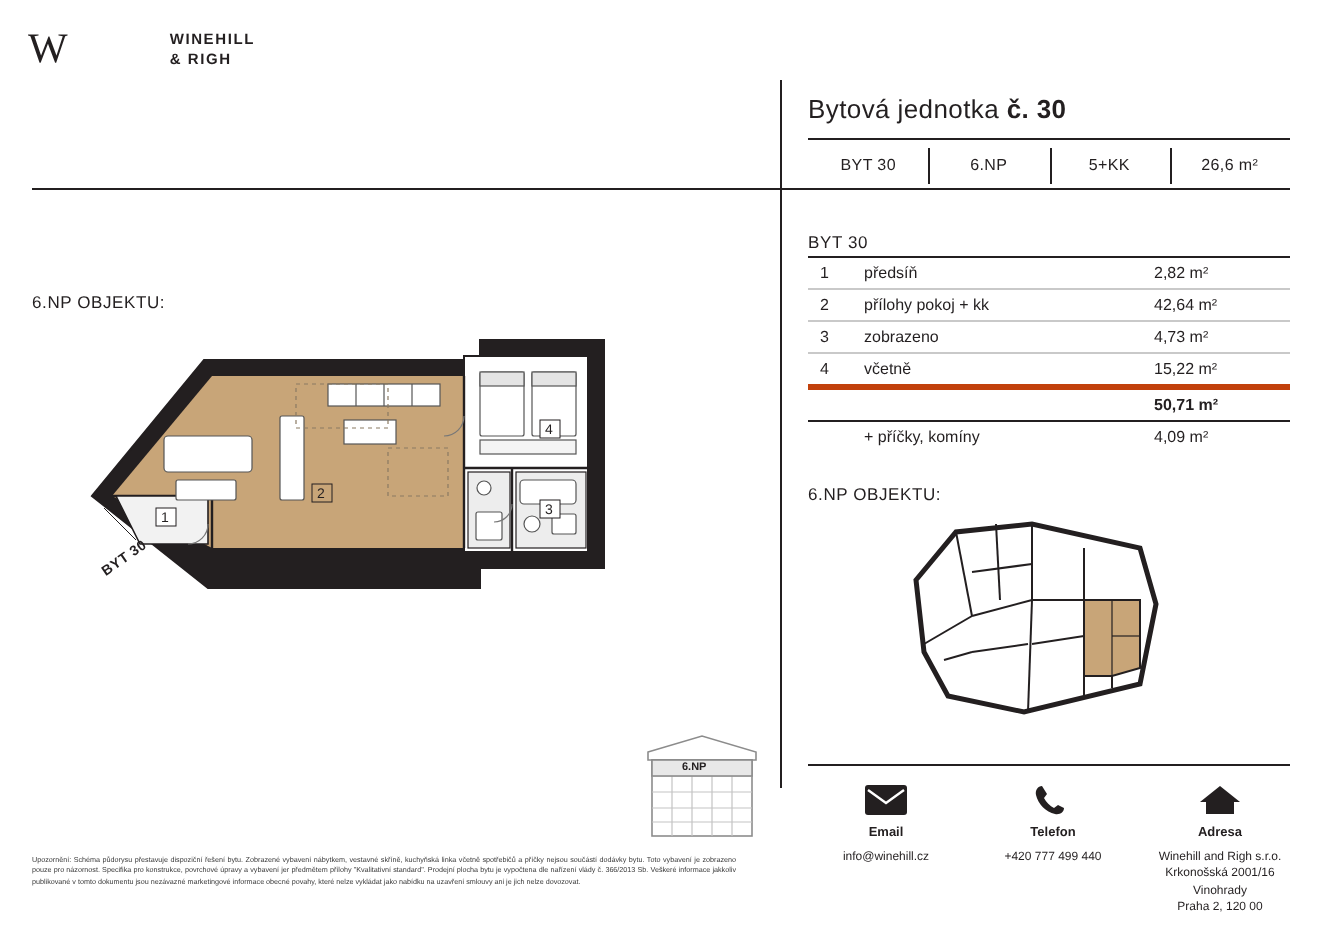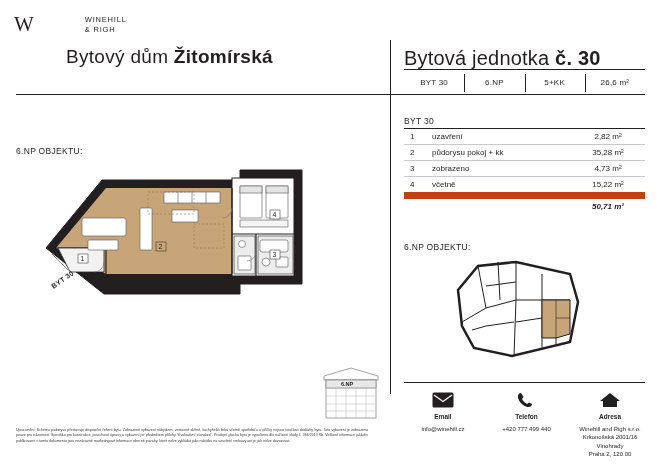--- a/index.html
+++ b/index.html
@@ -36,21 +36,21 @@
     font-size: 21px;
     line-height: 21px;
     font-family: "Liberation Serif", serif;
     letter-spacing: 0px;
     color: #231f20;
   }
   .logo-text {
     font-size: 7.5px;
     line-height: 9.5px;
     letter-spacing: 0.8px;
-    font-weight: normal;
+    font-weight: bold;
     color: #231f20;
     padding-left: 44px;
   }
 
   .title-row {
     position: absolute;
     left: 0;
     top: 40px;
     width: 661px;
     height: 50px;
@@ -62,21 +62,21 @@
     font-size: 19px;
     letter-spacing: 0.3px;
     font-weight: normal;
   }
   .doc-title b { font-weight: bold; }
 
   .unit-title {
     position: absolute;
     left: 404px;
     top: 7px;
-    font-size: 20px;
+    font-size: 13px;
     letter-spacing: 0.2px;
   }
   .unit-title b { font-weight: bold; }
 
   .hdr-vline {
     position: absolute;
     left: 390px;
     top: 40px;
     width: 1px;
     height: 54px;
@@ -196,25 +196,24 @@
     border-collapse: collapse;
     font-size: 8px;
   }
   .room-table td {
     padding: 3px 0 3px 0;
     border-top: 1px solid #c9c9c9;
   }
   .room-table tr:first-child td { border-top: 1px solid #231f20; }
   .rt-num { width: 22px; padding-left: 6px !important; color: #231f20; }
   .rt-name { }
-  .rt-area { text-align: center; width: 62px; padding-right: 6px !important; }
+  .rt-area { text-align: left; width: 62px; padding-right: 6px !important; }
   .rt-total td {
-    border-top: 7px solid #c2410c;
+    border-top: 3px solid #c2410c;
     font-weight: bold;
-    font-style: italic;
   }
   .rt-extra td {
     border-top: 1px solid #231f20;
   }
 
   
   .right-label {
     position: absolute;
     left: 404px;
     top: 242px;
@@ -285,21 +284,20 @@
 
   <div class="logo">
     <div class="logo-mark">W</div>
     <div>
       <div class="logo-text">WINEHILL</div>
       <div class="logo-text">&amp; RIGH</div>
     </div>
   </div>
 
   <div class="title-row">
-    <div class="doc-title"><span>Bytový dům </span><b>Žitomírská</b></div>
     <div class="unit-title"><span>Bytová jednotka </span><b>č. 30</b></div>
   </div>
 
   <div class="hdr-vline"></div>
   <div class="hdr-hline2"></div>
   <div class="hdr-hline"></div>
 
   <div class="spec-row">
     <div class="spec-cell">BYT 30</div>
     <div class="spec-cell">6.NP</div>
@@ -414,42 +412,47 @@
     </svg>
   </div>
   <div class="bld-label">6.NP</div>
 
   <div class="tbl-title">BYT 30</div>
 
   <table class="room-table">
     <tbody>
       <tr>
         <td class="rt-num">1</td>
-        <td class="rt-name">uzavření</td>
+        <td class="rt-name">předsíň</td>
         <td class="rt-area">2,82 m²</td>
       </tr>
       <tr>
         <td class="rt-num">2</td>
-        <td class="rt-name">půdorysu pokoj + kk</td>
-        <td class="rt-area">35,28 m²</td>
+        <td class="rt-name">přílohy pokoj + kk</td>
+        <td class="rt-area">42,64 m²</td>
       </tr>
       <tr>
         <td class="rt-num">3</td>
         <td class="rt-name">zobrazeno</td>
         <td class="rt-area">4,73 m²</td>
       </tr>
       <tr>
         <td class="rt-num">4</td>
         <td class="rt-name">včetně</td>
         <td class="rt-area">15,22 m²</td>
       </tr>
       <tr class="rt-total">
         <td class="rt-num"></td>
         <td class="rt-name"></td>
         <td class="rt-area">50,71 m²</td>
+      </tr>
+      <tr class="rt-extra">
+        <td class="rt-num"></td>
+        <td class="rt-name">+ příčky, komíny</td>
+        <td class="rt-area">4,09 m²</td>
       </tr>
     </tbody>
   </table>
 
   <div class="right-label">6.NP OBJEKTU:</div>
 
   <div class="miniplan">
     <svg width="140" height="108" viewBox="0 0 140 108" xmlns="http://www.w3.org/2000/svg">
       <polygon points="6,34 26,10 64,6 118,18 126,46 118,86 60,100 22,92 10,70" fill="#ffffff" stroke="#231f20" stroke-width="2.5"></polygon>
       <g stroke="#231f20" stroke-width="1" fill="none">

